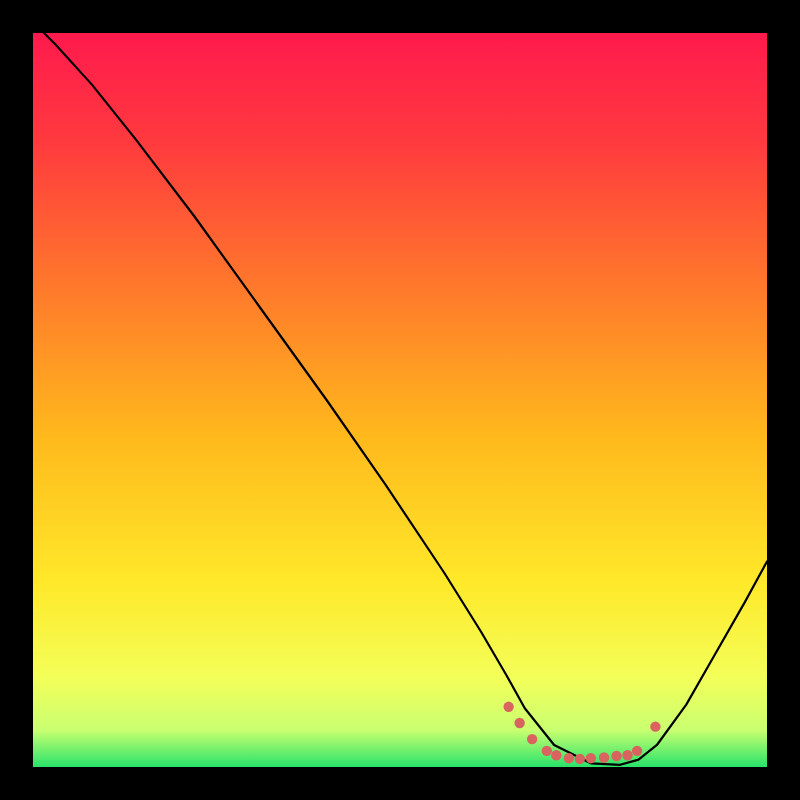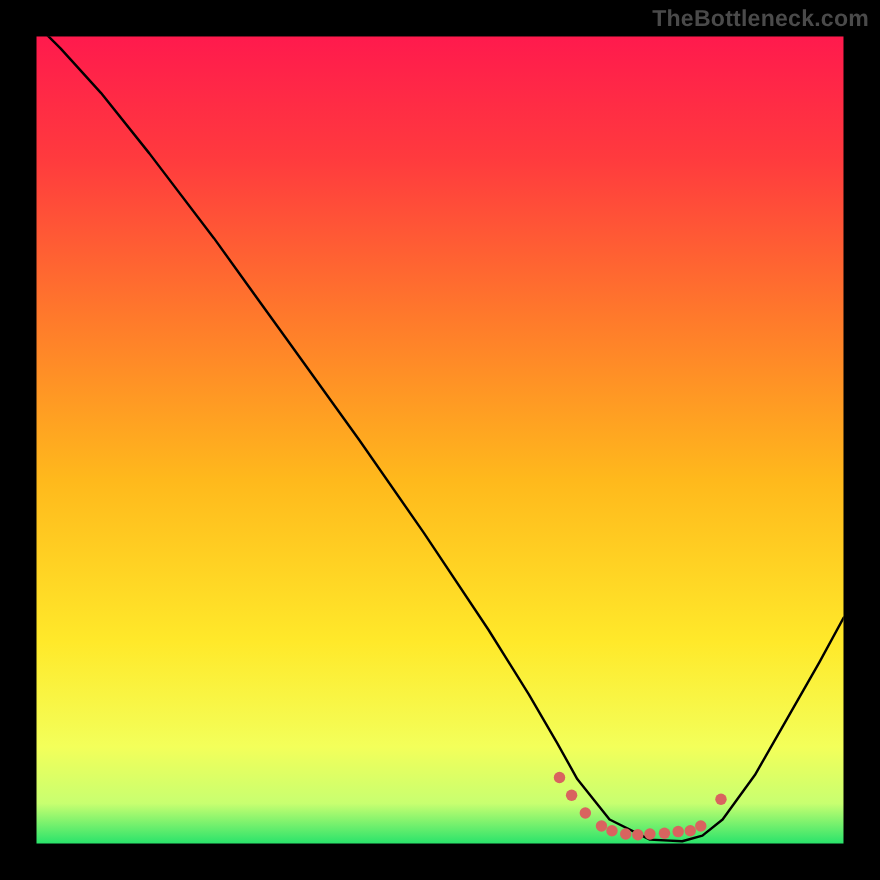--- a/index.html
+++ b/index.html
@@ -34,21 +34,20 @@
     height: 734px;
   }
   .plot svg {
     display: block;
   }
 </style>
 </head>
 <body>
 
 <div class="page">
-  <div class="watermark">TheBottleneck.com</div>
 
   <div class="plot">
     <svg id="plot-svg" width="734" height="734" viewBox="0 0 734 734">
       <defs>
         <linearGradient id="bgGrad" x1="0" y1="0" x2="0" y2="1">
             <stop offset="0%" stop-color="#ff1a4d"></stop>
             <stop offset="15%" stop-color="#ff3a3e"></stop>
             <stop offset="35%" stop-color="#ff7a2b"></stop>
             <stop offset="55.00000000000001%" stop-color="#ffb91c"></stop>
             <stop offset="75%" stop-color="#ffe92a"></stop>

